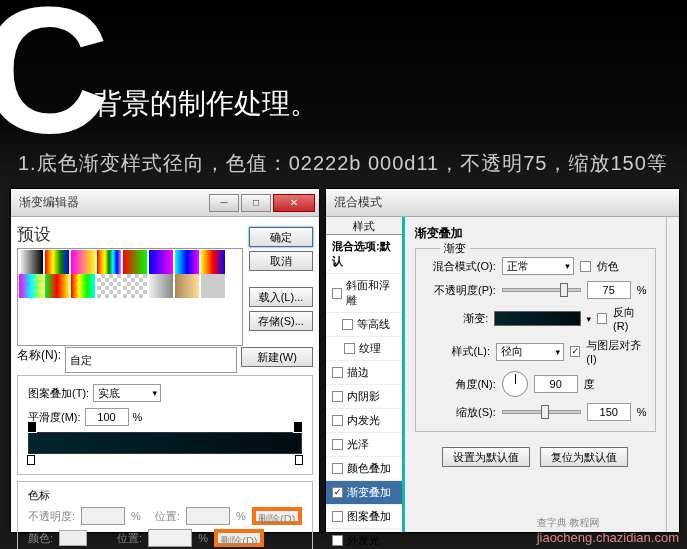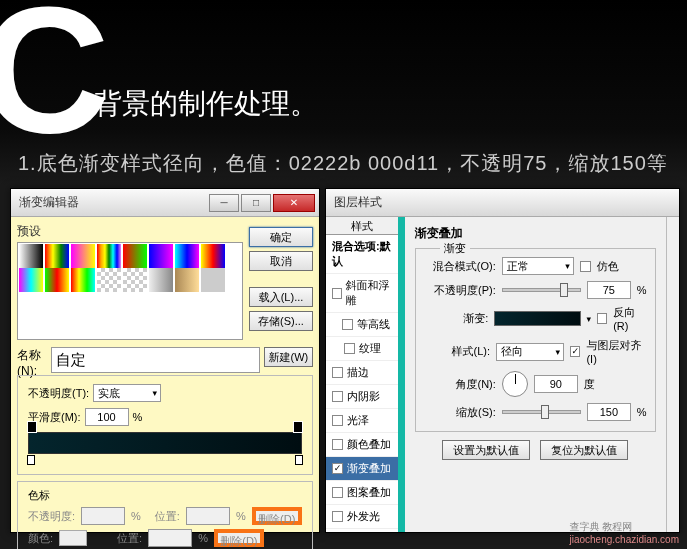--- a/index.html
+++ b/index.html
@@ -3,42 +3,42 @@
   <meta charset="utf-8">
   <style>
     * { box-sizing: border-box; margin: 0; padding: 0; font-family: "Microsoft YaHei", SimSun, sans-serif; }
     body { background: #1a1a1a; width: 687px; height: 549px; overflow: hidden; position: relative; }
     
     .header { height: 185px; background: linear-gradient(to bottom, #000 0%, #0a0a0a 70%, #1a1a1a 100%); position: relative; padding-top: 10px; }
     .header .bigc { position: absolute; left: -20px; top: -20px; font-size: 180px; font-weight: 900; color: #fff; font-family: Arial, sans-serif; line-height: 1; }
     .header .title { position: absolute; left: 94px; top: 85px; color: #fff; font-size: 28px; font-weight: normal; }
     .header .desc { position: absolute; left: 18px; top: 150px; color: #ccc; font-size: 20px; letter-spacing: 1px; }
     
-    .dialog { position: absolute; background: #fef9c3; border: 1px solid #000; box-shadow: 0 0 8px rgba(0,0,0,0.5); }
+    .dialog { position: absolute; background: #ffffff; border: 1px solid #000; box-shadow: 0 0 8px rgba(0,0,0,0.5); }
     .titlebar { height: 28px; background: linear-gradient(to bottom, #fafafa, #d8d8d8); border-bottom: 1px solid #aaa; display: flex; align-items: center; padding: 0 4px; font-size: 12px; color: #333; }
     .titlebar .title-text { flex: 1; padding-left: 4px; }
     .winbtn { width: 30px; height: 18px; margin-left: 2px; display: inline-flex; align-items: center; justify-content: center; border: 1px solid #888; background: linear-gradient(#f8f8f8,#d0d0d0); font-size: 10px; }
     .winbtn.close { background: linear-gradient(#e57373,#c62828); color: #fff; border-color: #900; width: 42px; }
     
     
     .dlg1 { left: 10px; top: 188px; width: 310px; height: 345px; }
     .dlg1-body { padding: 6px; font-size: 12px; color: #000; position: relative; height: calc(100% - 28px); }
     .presets-box { position: absolute; left: 6px; top: 6px; width: 226px; height: 116px; }
-    .presets-box .group-label { font-size: 12px; color: #333; }
+    .presets-box .group-label { font-size: 17px; color: #333; }
     .presets-inner { border: 1px solid #999; height: 98px; background: #fff; position: relative; overflow: hidden; margin-top: 2px; }
     .preset-row { display: flex; height: 24px; }
     .preset-swatch { width: 24px; height: 24px; margin: 1px; }
     .checker { background: repeating-conic-gradient(#ccc 0 25%, #fff 0 50%) 0 0/8px 8px; }
     
     .dlg1-buttons { position: absolute; right: 6px; top: 10px; width: 64px; display: flex; flex-direction: column; gap: 4px; }
     .btn { height: 20px; font-size: 11px; border: 1px solid #707070; background: linear-gradient(#fafafa,#e0e0e0); text-align: center; line-height: 18px; cursor: pointer; }
     .btn.primary { border: 1px solid #3b6ea5; box-shadow: 0 0 2px #3b6ea5; }
     
     .name-row { position: absolute; left: 6px; top: 130px; right: 6px; height: 22px; display: flex; align-items: flex-start; gap: 4px; }
-    .name-row input { flex: 1; height: 26px; border: 1px solid #999; background: #fff; font-size: 15px; padding: 0 4px; }
+    .name-row input { flex: 1; height: 26px; border: 1px solid #999; background: #fff; font-size: 11px; padding: 0 4px; }
     .name-row .newbtn { width: 72px; }
     
     .grad-settings { position: absolute; left: 6px; top: 158px; right: 6px; height: 100px; border: 1px solid #bbb; padding: 8px 10px; }
     .field-row { display: flex; align-items: center; gap: 4px; font-size: 11px; margin-bottom: 6px; }
     .select { border: 1px solid #999; background: #fff; height: 18px; padding: 0 16px 0 4px; font-size: 11px; position: relative; display: inline-flex; align-items: center; }
     .select::after { content: "▾"; position: absolute; right: 3px; font-size: 9px; }
     .numbox { width: 44px; height: 18px; border: 1px solid #999; background: #fff; font-size: 11px; padding: 0 4px; text-align: center; }
     .grad-bar { height: 22px; background: linear-gradient(90deg, #04252d, #000d11); border: 1px solid #333; position: relative; margin-top: 4px; }
     .grad-bar::before, .grad-bar::after { content: ""; position: absolute; width: 8px; height: 10px; background: #000; border: 1px solid #fff; top: -12px; }
     .grad-bar::before { left: -2px; }
@@ -49,46 +49,46 @@
     .color-stops { position: absolute; left: 6px; top: 264px; right: 6px; height: 70px; border: 1px solid #bbb; padding: 6px 10px; }
     .color-stops .group-label { font-size: 11px; margin-bottom: 4px; }
     .cs-row { display: flex; align-items: center; gap: 6px; font-size: 11px; color: #888; margin-bottom: 4px; }
     .cs-row .numbox { color: #888; background: #f0f0f0; }
     .smallbtn { width: 50px; height: 18px; font-size: 11px; border: 4px solid #f97316; background: #eee; color: #888; text-align: center; line-height: 16px; }
     .color-well { width: 28px; height: 16px; border: 1px solid #aaa; background: #eee; }
     
     
     .dlg2 { left: 325px; top: 188px; width: 355px; height: 345px; }
     .dlg2-body { display: flex; height: calc(100% - 28px); font-size: 11px; }
-    .style-list { width: 94px; background: #fff; border-right: 7px solid #14b8a6; }
+    .style-list { width: 94px; background: #fff; border-right: 3px solid #14b8a6; }
     .style-list-header { height: 18px; line-height: 18px; text-align: center; border-bottom: 1px solid #999; font-size: 11px; background: #f0f0f0; }
     .style-item { display: flex; align-items: center; gap: 4px; padding: 4px 6px; font-size: 11px; border-bottom: 1px solid #eee; }
     .style-item.header-item { justify-content: center; font-weight: bold; }
     .style-item.selected { background: #3b6ea5; color: #fff; }
     .chk { width: 11px; height: 11px; border: 1px solid #888; background: #fff; display: inline-flex; align-items: center; justify-content: center; font-size: 9px; line-height: 1; }
     .chk.checked::before { content: "✓"; color: #000; }
     
     .style-content { flex: 1; padding: 8px 10px; background: #f0f0f0; position: relative; }
     .style-content .section-title { font-size: 12px; font-weight: bold; margin-bottom: 6px; }
     .group-box { border: 1px solid #bbb; padding: 8px 8px 4px; position: relative; margin-bottom: 8px; }
     .group-box .gb-legend { position: absolute; top: -8px; left: 24px; background: #f0f0f0; padding: 0 4px; font-size: 11px; }
     .opt-row { display: flex; align-items: center; gap: 6px; font-size: 11px; margin-bottom: 6px; }
     .opt-row .label { width: 72px; text-align: right; }
     .slider { flex: 1; height: 4px; background: #ccc; border: 1px solid #999; position: relative; }
     .slider .thumb { position: absolute; width: 8px; height: 14px; background: #eee; border: 1px solid #666; top: -6px; }
     .grad-preview { width: 96px; height: 15px; background: linear-gradient(90deg,#04252d,#000d11); border: 1px solid #666; }
     .angle-dial { width: 26px; height: 26px; border: 1px solid #888; border-radius: 50%; background: #fff; position: relative; }
     .angle-dial::after { content: ""; position: absolute; width: 1px; height: 10px; background: #000; left: 12px; top: 2px; }
-    .default-btns { display: flex; gap: 10px; margin-top: 8px; justify-content: center; }
+    .default-btns { display: flex; gap: 10px; margin-top: 15px; justify-content: center; }
     .default-btns .btn { width: 88px; }
     
     .right-panel { width: 16px; background: #f0f0f0; border-left: 1px solid #bbb; }
     
     .watermark { position: absolute; right: 8px; bottom: 4px; font-size: 10px; color: #888; }
-    .watermark .sub { color: #d88; font-size: 10px; }
+    .watermark .sub { color: #d88; font-size: 13px; }
   </style>
 </head>
 <body>
 
 <div class="header">
   <div class="bigc">C</div>
   <div class="title">背景的制作处理。</div>
   <div class="desc">1.底色渐变样式径向，色值：02222b 000d11，不透明75，缩放150等</div>
 </div>
 
@@ -132,21 +132,21 @@
       <div class="btn">载入(L)...</div>
       <div class="btn">存储(S)...</div>
     </div>
     <div class="name-row">
       <span>名称(N):</span>
       <input type="text" value="自定" style="">
       <div class="btn newbtn">新建(W)</div>
     </div>
     <div class="grad-settings">
       <div class="field-row">
-        <span>不透明度(T):</span>
+        <span>图案叠加(T):</span>
         <span class="select" style="width:68px">实底</span>
       </div>
       <div class="field-row">
         <span>平滑度(M):</span>
         <input class="numbox" value="100" style="">
         <span>%</span>
       </div>
       <div class="grad-bar">
         <span class="stop-l"></span>
         <span class="stop-r"></span>
@@ -170,21 +170,21 @@
         <input class="numbox" disabled="" style="">
         <span>%</span>
         <span class="smallbtn">删除(D)</span>
       </div>
     </div>
   </div>
 </div>
 
 <div class="dialog dlg2">
   <div class="titlebar">
-    <span class="title-text">图层样式</span>
+    <span class="title-text">混合模式</span>
   </div>
   <div class="dlg2-body">
     <div class="style-list">
       <div class="style-list-header">样式</div>
       <div class="style-item header-item">混合选项:默认</div>
       <div id="effects-container">
           <div class="style-item">
             <span class="chk"></span>
             <span>斜面和浮雕</span>
           </div>
@@ -196,20 +196,24 @@
             <span class="chk"></span>
             <span>纹理</span>
           </div>
           <div class="style-item">
             <span class="chk"></span>
             <span>描边</span>
           </div>
           <div class="style-item">
             <span class="chk"></span>
             <span>内阴影</span>
+          </div>
+          <div class="style-item">
+            <span class="chk"></span>
+            <span>内发光</span>
           </div>
           <div class="style-item">
             <span class="chk"></span>
             <span>光泽</span>
           </div>
           <div class="style-item">
             <span class="chk"></span>
             <span>颜色叠加</span>
           </div>
           <div class="style-item selected">

